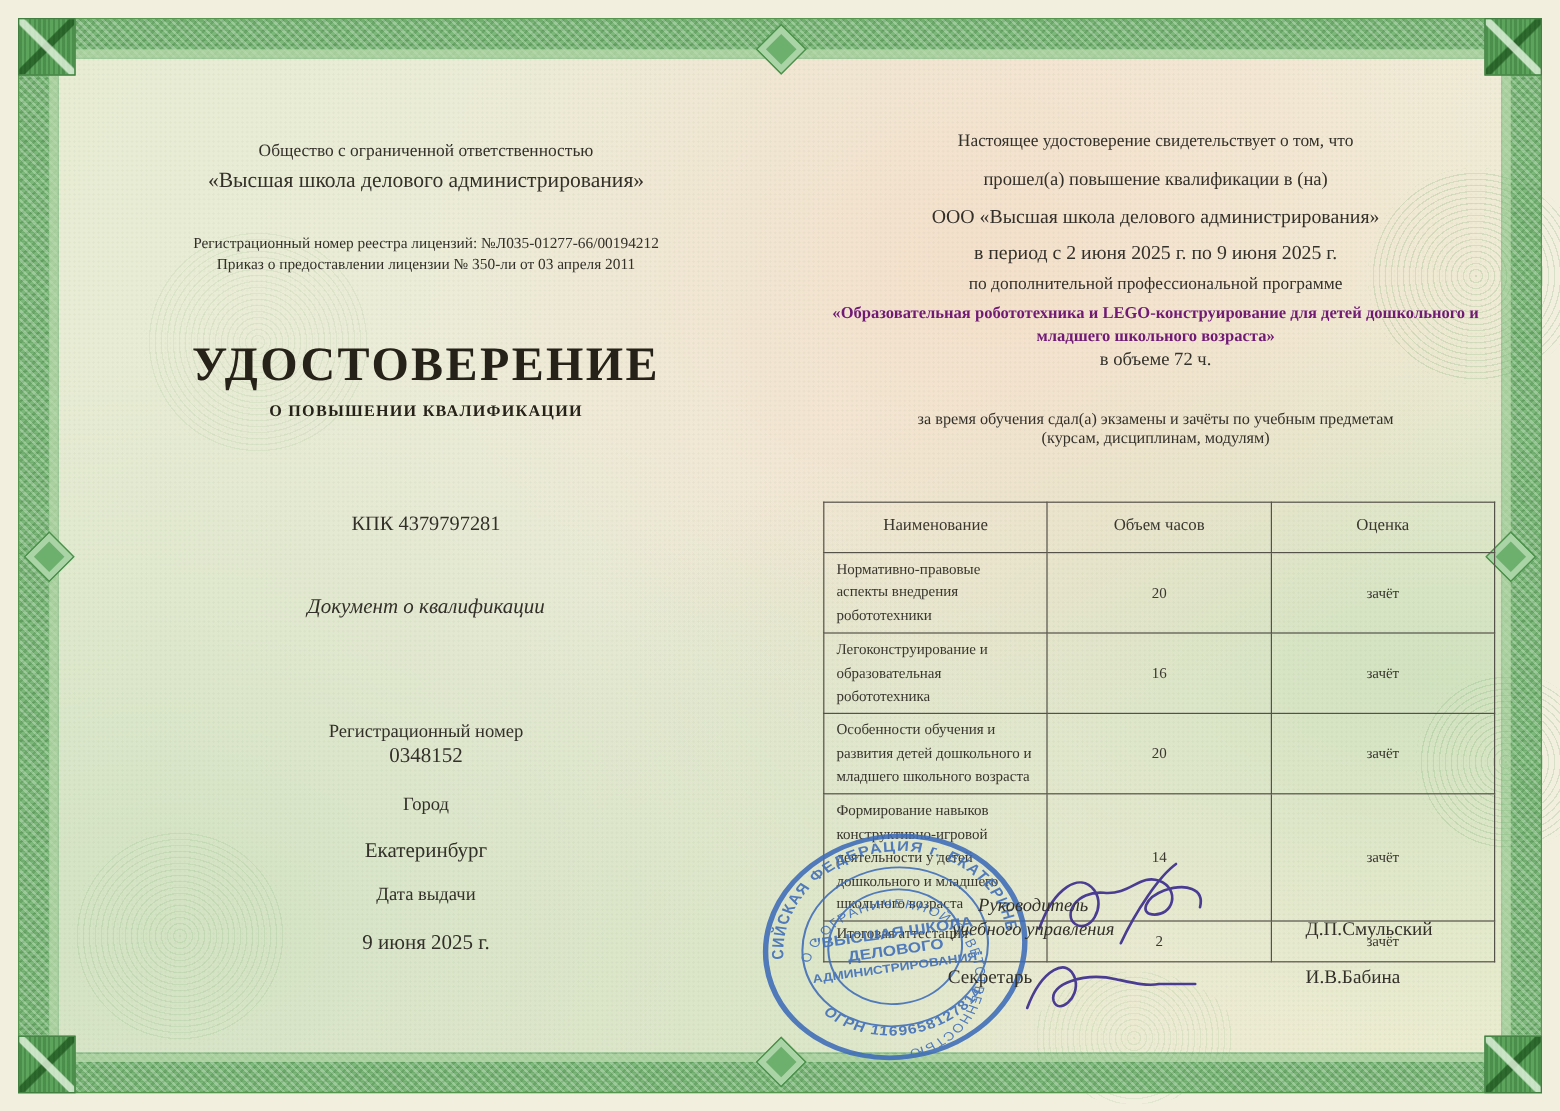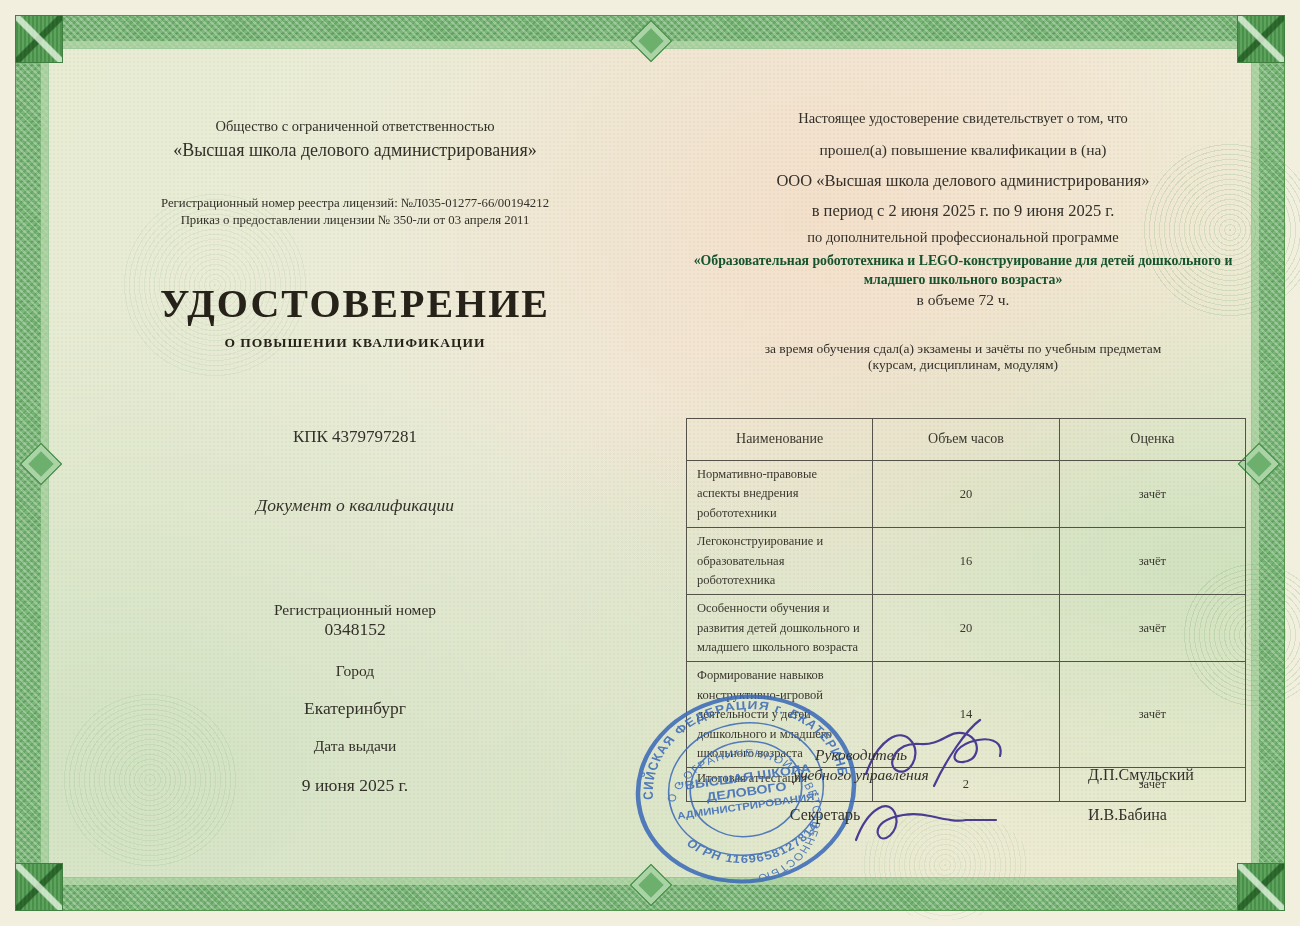--- a/index.html
+++ b/index.html
@@ -68,21 +68,21 @@
   .doc-kind{font-size:17.5px;font-style:italic;margin-top:48px;}
   .fld-label{font-size:15.5px;}
   .fld-value{font-size:17.5px;}
   .mt85{margin-top:85px;} .mt16{margin-top:0;text-align:center;} .mt22{margin-top:22px;}
   .mt18{margin-top:18px;} .mt20{margin-top:20px;}
   .holder{font-size:20.5px;font-weight:bold;margin-top:20px;color:#262219;}
   .completed{font-size:15.5px;margin-top:14px;}
   .org-line{font-size:16.5px;margin-top:12px;}
   .period{font-size:16.5px;margin-top:10px;}
   .prog-intro{font-size:14.5px;margin-top:8px;}
-  .prog-name{font-size:13.8px;font-weight:bold;line-height:1.35;margin-top:6px;color:#14532d;}
+  .prog-name{font-size:13.8px;font-weight:bold;line-height:1.35;margin-top:6px;color:#701a75;}
   .volume{font-size:15.5px;margin-top:2px;}
   .exams1{font-size:13.5px;margin-top:32px;}
   .exams2{font-size:13.5px;}
   
   table.subjects{
     position:absolute;left:686px;top:418px;width:560px;
     border-collapse:collapse;table-layout:fixed;
     font-size:12.5px;color:#3a372f;
   }
   table.subjects th, table.subjects td{border:1px solid #55524a;}

